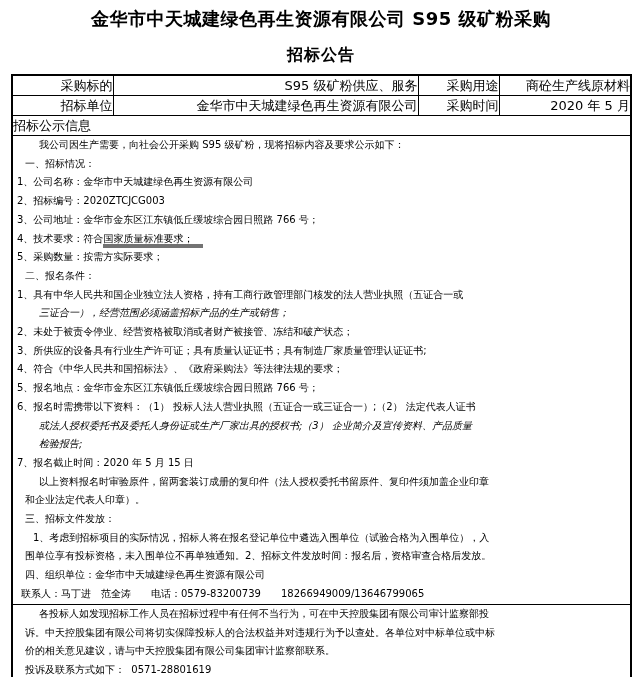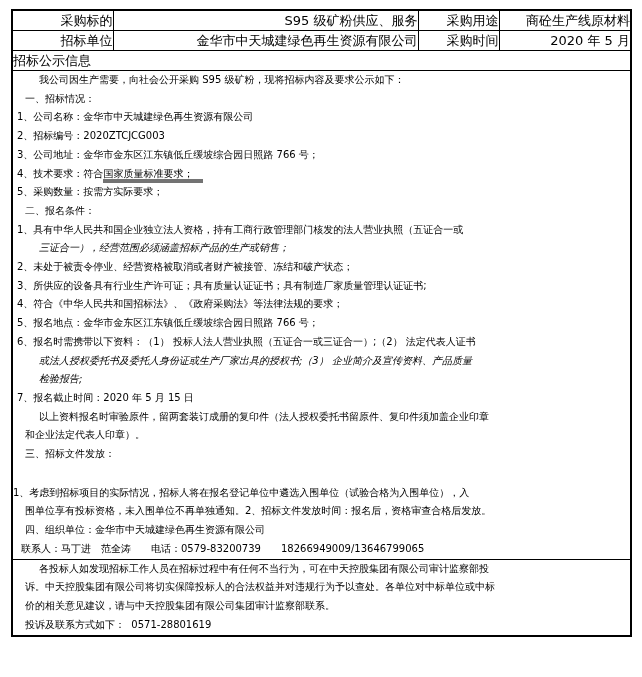--- a/index.html
+++ b/index.html
@@ -27,32 +27,34 @@
     border: 1px solid #000; font-size: 13px; padding: 0;
     overflow: hidden;
   }
   td.hc { height: 19px; text-align: right; vertical-align: middle; line-height: 17px; }
   td.section-cell { height: 19px; text-align: left; vertical-align: middle; padding: 0 4px; }
   td.body-cell { height: 468px; vertical-align: top; padding: 3px 3px 0 5px; }
   td.complaint-cell { height: 75px; vertical-align: top; padding: 2px 3px 0 5px; }
   .bline { line-height: 18.7px; font-size: 10px; white-space: pre-wrap; overflow: hidden; }
   .ind-none   { padding-left: 12px; }
   .ind-item   { padding-left: 4px; }
-  .ind-item2  { padding-left: 0; margin-top: 20px; }
+  .ind-item2  { padding-left: 20px; }
   .ind-para   { padding-left: 26px; }
   .ind-cont   { padding-left: 26px; font-style: italic; }
   .ind-contact{ padding-left: 8px; }
   .u { border-bottom: 5px solid #737373; padding-right: 10px; }
 </style>
 </head>
 <body>
 
 <div class="doc">
 
+  <div class="title">金华市中天城建绿色再生资源有限公司 S95 级矿粉采购</div>
 
+  <div class="subtitle">招标公告</div>
 
   <table class="info">
     <colgroup>
       <col style="width:101px">
         <col style="width:305px">
         <col style="width:81px">
         <col style="width:132px">
     </colgroup>
     <tbody>
         <tr>

